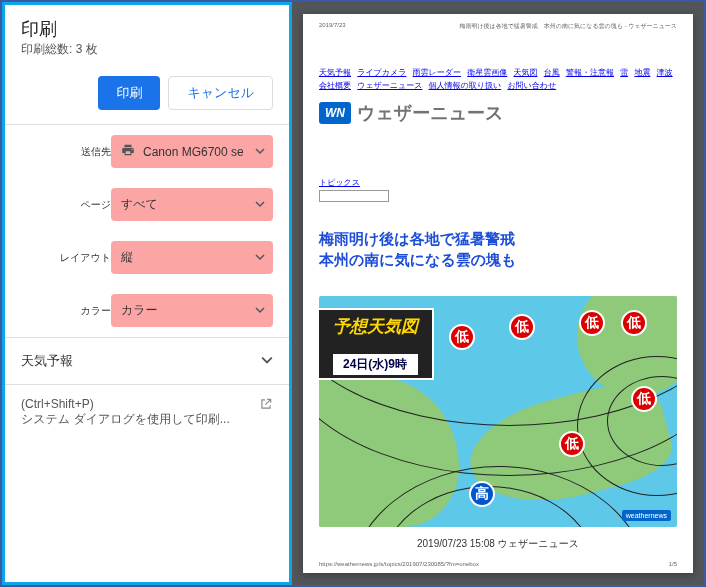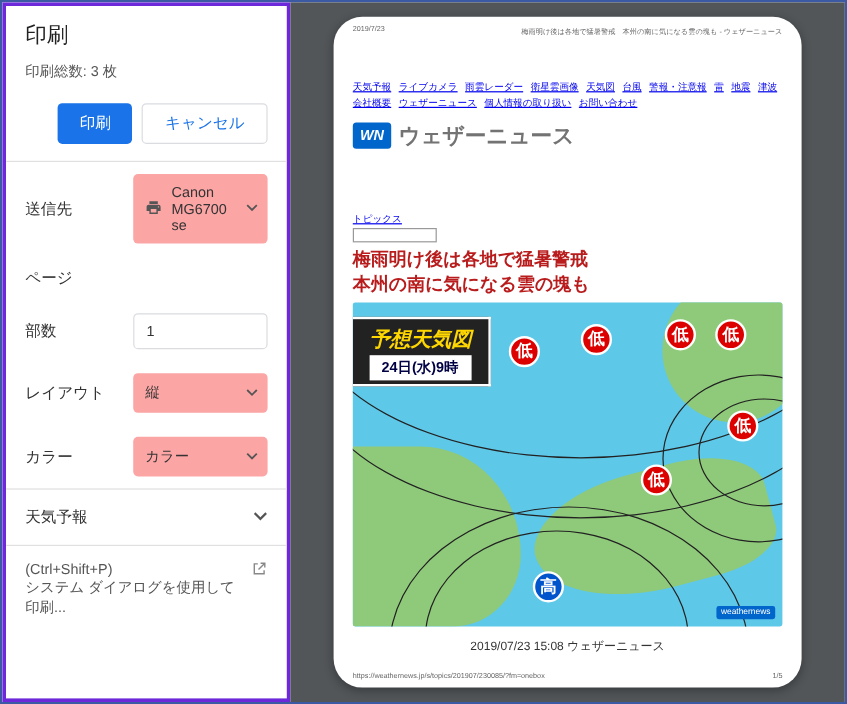--- a/index.html
+++ b/index.html
@@ -1,52 +1,52 @@
 <!DOCTYPE html>
 <html><head>
 <meta charset="utf-8">
 <style>
 * { margin: 0; padding: 0; box-sizing: border-box; }
 body { font-family: "Meiryo", "Hiragino Sans", sans-serif; background: #fff; }
 .outer { width: 706px; height: 587px; border: 2px solid #3b5aa3; display: flex; }
-.left-panel { width: 240px; height: 100%; border: 3px solid #6d28d9; background: #fff; display: flex; flex-direction: column; }
+.left-panel { width: 290px; height: 100%; border: 3px solid #0ea5e9; background: #fff; display: flex; flex-direction: column; }
 .header { padding: 12px 16px 8px; }
 .title { font-size: 18px; color: #222; font-weight: normal; }
-.summary { font-size: 12px; color: #555; margin-top: 10px; }
+.summary { font-size: 12px; color: #555; }
 .buttons { display: flex; justify-content: flex-end; gap: 8px; padding: 10px 16px 14px; border-bottom: 1px solid #e0e0e0; }
 .btn { padding: 7px 18px; font-size: 13px; border-radius: 4px; cursor: pointer; }
 .btn-primary { background: #1a73e8; color: #fff; border: none; }
 .btn-secondary { background: #fff; color: #1a73e8; border: 1px solid #dadce0; }
 .settings { flex: 1; overflow: auto; }
 .row { display: flex; align-items: center; padding: 10px 16px; }
-.row-label { width: 90px; font-size: 13px; color: #333; }
+.row-label { width: 90px; font-size: 10px; color: #333; text-align: right; }
 .row-control { flex: 1; }
 .select-box { width: 100%; background: #fca5a5; border: none; border-radius: 4px; padding: 8px 28px 8px 10px; font-size: 12px; color: #333; position: relative; display: flex; align-items: center; cursor: pointer; }
 .select-box .chev { position: absolute; right: 8px; top: 50%; transform: translateY(-50%); }
 .printer-icon { margin-right: 8px; font-size: 14px; }
 .input-box { width: 100%; border: 1px solid #dadce0; border-radius: 4px; padding: 7px 10px; font-size: 12px; color: #333; background: #fff; }
 .adv-row { display: flex; align-items: center; justify-content: space-between; padding: 14px 16px; border-top: 1px solid #e0e0e0; border-bottom: 1px solid #e0e0e0; font-size: 13px; color: #333; cursor: pointer; }
 .sys-row { padding: 12px 16px; font-size: 12px; color: #555; display: flex; justify-content: space-between; align-items: flex-start; }
 .sys-icon { color: #888; font-size: 14px; margin-left: 8px; }
 .chev-svg { width: 10px; height: 10px; }
 
 .right-panel { flex: 1; background: #525659; display: flex; justify-content: center; padding: 12px 10px; overflow: hidden; }
-.page { width: 390px; background: #fff; padding: 8px 16px 6px; font-size: 8px; box-shadow: 0 2px 8px rgba(0,0,0,0.3); display: flex; flex-direction: column; border-radius: 24px; }
+.page { width: 390px; background: #fff; padding: 8px 16px 6px; font-size: 8px; box-shadow: 0 2px 8px rgba(0,0,0,0.3); display: flex; flex-direction: column; }
 .page-hdr { display: flex; justify-content: space-between; color: #666; font-size: 6px; padding-bottom: 6px; border-bottom: none; }
 .nav-links { margin-top: 30px; line-height: 1.6; }
 .nav-links a { color: #0000ee; text-decoration: underline; font-size: 8px; margin-right: 4px; cursor: pointer; }
 .logo-row { display: flex; align-items: center; margin: 8px 0 4px; text-align: right; }
 .logo-badge { background: #0066cc; color: #fff; font-weight: bold; padding: 4px 6px; font-size: 12px; border-radius: 3px; font-style: italic; }
 .logo-text { color: #737373; font-size: 18px; font-weight: bold; margin-left: 6px; }
 .small-links a { color: #0000ee; text-decoration: underline; font-size: 8px; display: block; margin-top: 48px; }
 .search-inp { border: 1px solid #999; width: 70px; height: 12px; margin-top: 2px; }
-.article-title { font-size: 15px; font-weight: bold; color: #b91c1c; margin: 4px 0; line-height: 1.4; }
+.article-title { font-size: 15px; font-weight: bold; color: #1d4ed8; margin: 26px 0; line-height: 1.4; }
 .weather-map { width: 100%; height: 270px; position: relative; border-radius: 2px; overflow: hidden; background: #5ec8e8; }
 .map-banner { position: absolute; top: 12px; left: 0; background: #222; color: #ffd700; font-weight: bold; padding: 5px 14px 3px; font-size: 17px; font-style: italic; border: 2px solid #fff; border-left: none; }
-.map-sub { display: block; background: #fff; color: #004; font-size: 12px; padding: 2px 10px; margin-top: 2px; font-style: normal; }
+.map-sub { display: block; background: #fff; color: #004; font-size: 12px; padding: 2px 10px; margin-top: 16px; font-style: normal; }
 .land { position: absolute; background: #8fc97a; }
 .land1 { left: 0; bottom: 0; width: 140px; height: 150px; border-radius: 0 60% 40% 0; }
 .land2 { left: 150px; bottom: 30px; width: 200px; height: 100px; border-radius: 50% 40% 30% 60%; transform: rotate(-15deg); }
 .land3 { right: -20px; top: -20px; width: 120px; height: 120px; border-radius: 50%; }
 .pressure { position: absolute; width: 26px; height: 26px; border-radius: 50%; color: #fff; font-size: 14px; font-weight: bold; display: flex; align-items: center; justify-content: center; border: 2px solid #fff; }
 .low { background: #d00; }
 .high { background: #0055cc; }
 .isobar { position: absolute; border: 1.5px solid #222; border-radius: 50%; background: transparent; }
 .watermark { position: absolute; bottom: 6px; right: 6px; background: #0066cc; color: #fff; font-size: 7px; padding: 2px 4px; border-radius: 2px; }
 .timestamp { font-size: 10px; color: #333; text-align: center; margin: 10px 0; }
@@ -80,28 +80,30 @@
             <span>Canon MG6700 se</span>
             <span class="chev"><svg class="chev-svg" viewBox="0 0 10 10">
                   <path d="M1 3l4 4 4-4" stroke="#555" stroke-width="1.5" fill="none"></path>
                 </svg></span>
           </div>
         </div>
       </div>
 
       <div class="row">
         <div class="row-label">ページ</div>
-      </div>
-
-      <div class="row">
-        <div class="row-label">部数</div>
-        <div class="row-control">
-          <input class="input-box" value="1" style="">
-        </div>
-      </div>
+        <div class="row-control">
+          <div class="select-box">
+            <span>すべて</span>
+            <span class="chev"><svg class="chev-svg" viewBox="0 0 10 10">
+                  <path d="M1 3l4 4 4-4" stroke="#555" stroke-width="1.5" fill="none"></path>
+                </svg></span>
+          </div>
+        </div>
+      </div>
+
 
       <div class="row">
         <div class="row-label">レイアウト</div>
         <div class="row-control">
           <div class="select-box">
             <span>縦</span>
             <span class="chev"><svg class="chev-svg" viewBox="0 0 10 10">
                   <path d="M1 3l4 4 4-4" stroke="#555" stroke-width="1.5" fill="none"></path>
                 </svg></span>
           </div>

